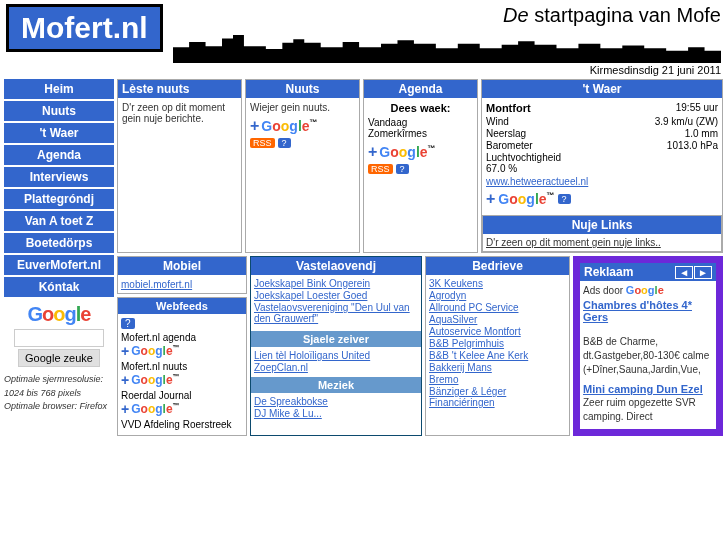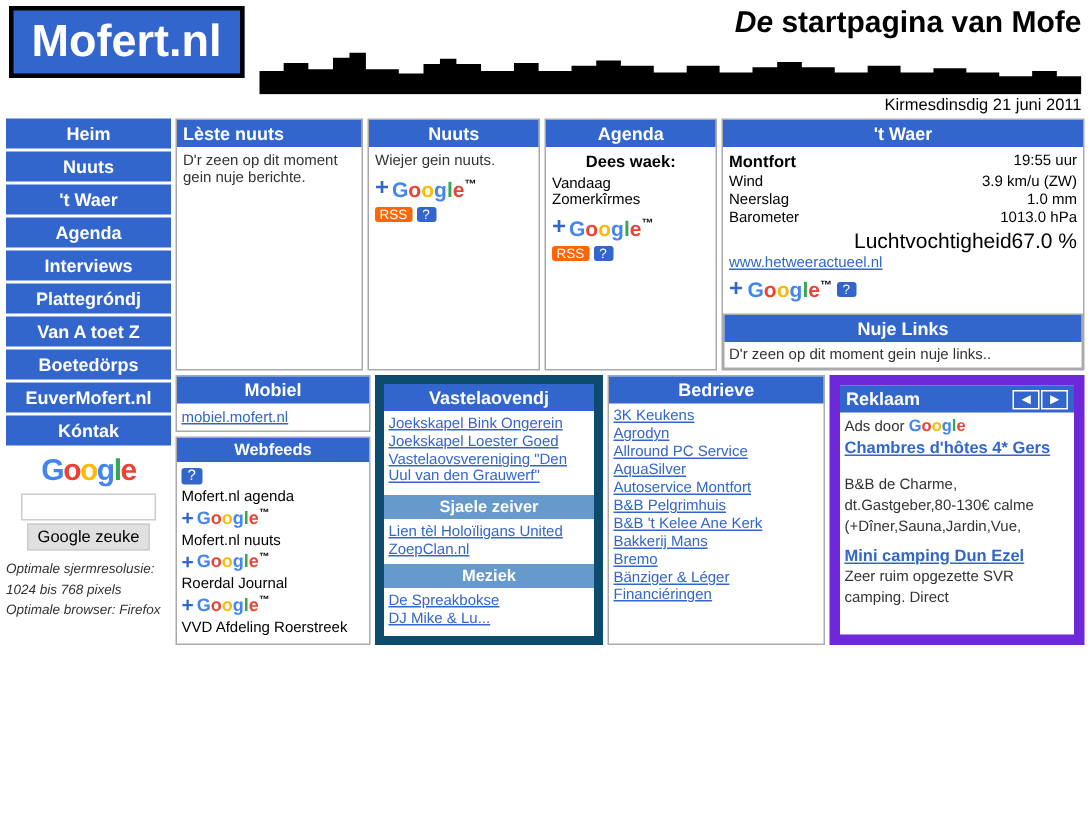--- a/index.html
+++ b/index.html
@@ -7,21 +7,21 @@
   </style>
 </head>
 <body>
 
 <div style="padding: 4px 6px 0 6px;">
   <div style="display: flex; align-items: flex-start; justify-content: space-between;">
     <div style="background:#3366cc; border:3px solid #000; padding:4px 12px; display:inline-block;">
       <span style="color:#fff; font-size:30px; font-weight:bold; font-family:Arial,sans-serif;">Mofert.nl</span>
     </div>
     <div style="text-align:right; flex:1; padding-left:10px;">
-      <div style="font-size:20px; font-weight:bold; font-family:Arial,sans-serif;">
+      <div style="font-size:20px; font-weight:normal; font-family:Arial,sans-serif;">
         <em>De</em><span> startpagina van Mofe</span>
       </div>
       <div style="height:35px; background:#000; margin-top:1px; clip-path:polygon(0 100%,0 55%,3% 55%,3% 40%,6% 40%,6% 52%,9% 52%,9% 30%,11% 30%,11% 20%,13% 20%,13% 52%,17% 52%,17% 60%,20% 60%,20% 42%,22% 42%,22% 32%,24% 32%,24% 42%,27% 42%,27% 55%,31% 55%,31% 40%,34% 40%,34% 55%,38% 55%,38% 45%,41% 45%,41% 35%,44% 35%,44% 45%,48% 45%,48% 58%,52% 58%,52% 45%,56% 45%,56% 58%,60% 58%,60% 48%,63% 48%,63% 38%,66% 38%,66% 48%,70% 48%,70% 58%,74% 58%,74% 45%,78% 45%,78% 58%,82% 58%,82% 50%,86% 50%,86% 58%,90% 58%,90% 65%,94% 65%,94% 55%,97% 55%,97% 65%,100% 65%,100% 100%);"></div>
       <div style="text-align:right; font-size:11px; color:#000; padding:1px 0;">Kirmesdinsdig 21 juni 2011</div>
     </div>
   </div>
 </div>
 
 <div style="display:flex; padding:2px 4px; gap:3px;">
 
@@ -109,37 +109,37 @@
             <span>3.9 km/u (ZW)</span>
           </div>
           <div style="display:flex;justify-content:space-between;font-size:10px;margin-bottom:1px;">
             <span>Neerslag</span>
             <span>1.0 mm</span>
           </div>
           <div style="display:flex;justify-content:space-between;font-size:10px;margin-bottom:1px;">
             <span>Barometer</span>
             <span>1013.0 hPa</span>
           </div>
-          <div style="display:flex;justify-content:flex-end;font-size:14px;margin-bottom:2px;">
+          <div style="display:flex;justify-content:center;font-size:10px;margin-bottom:2px;flex-direction:column;">
             <span>Luchtvochtigheid</span>
             <span>67.0 %</span>
           </div>
           <div style="color:#3366cc;text-decoration:underline;font-size:10px;cursor:pointer;margin-bottom:3px;">www.hetweeractueel.nl</div>
           <div style="display:flex;align-items:center;gap:3px;">
             <span style="color:#3366cc;font-weight:bold;font-size:16px;cursor:pointer;">+</span>
             <span style="font-size:14px;font-weight:bold;">
               <span style="color:#4285F4;">G</span><span style="color:#EA4335;">o</span><span style="color:#FBBC05;">o</span><span style="color:#4285F4;">g</span><span style="color:#34A853;">l</span><span style="color:#EA4335;">e</span><sup style="font-size:8px;">™</sup>
             </span>
             <span style="background:#3366cc;color:#fff;font-size:9px;padding:0 4px;border-radius:2px;cursor:pointer;">?</span>
           </div>
         </div>
 
         <div style="margin-top:3px; border:1px solid #aaa;">
           <div style="background:#3366cc;color:#fff;font-weight:bold;font-size:12px;padding:2px 4px;text-align:center;">Nuje Links</div>
-          <div style="padding:3px;font-size:10px;color:#333;">D'r zeen op dit moment gein nuje links..</div>
+          <div style="padding:3px;font-size:10px;color:#333;text-decoration:underline;">D'r zeen op dit moment gein nuje links..</div>
         </div>
       </div>
 
     </div>
 
     <div style="display:flex; gap:3px; align-items:stretch;">
 
       <div style="width:130px;">
         <div style="border:1px solid #aaa;">
           <div style="background:#3366cc;color:#fff;font-weight:bold;font-size:12px;padding:2px 4px;text-align:center;">Mobiel</div>
@@ -178,21 +178,21 @@
                 </span>
               </div>
             </div>
             <div style="font-size:10px;margin-bottom:2px;">
               <div>VVD Afdeling Roerstreek</div>
             </div>
           </div>
         </div>
       </div>
 
-      <div style="width:152px; border:6px solid #0c4a6e;">
+      <div style="width:172px; border:1px solid #0c4a6e;">
         <div style="background:#3366cc;color:#fff;font-weight:bold;font-size:12px;padding:2px 4px;text-align:center;">Vastelaovendj</div>
         <div style="padding:3px;">
           <a href="#" style="color:#3366cc;text-decoration:underline;font-size:10px;display:block;margin-bottom:1px;">Joekskapel Bink Ongerein</a>
           <a href="#" style="color:#3366cc;text-decoration:underline;font-size:10px;display:block;margin-bottom:1px;">Joekskapel Loester Goed</a>
           <a href="#" style="color:#3366cc;text-decoration:underline;font-size:10px;display:block;margin-bottom:4px;">Vastelaovsvereniging "Den Uul van den Grauwerf"</a>
         </div>
         <div style="background:#6699cc;color:#fff;font-weight:bold;font-size:11px;padding:2px 4px;text-align:center;">Sjaele zeiver</div>
         <div style="padding:3px;">
           <a href="#" style="color:#3366cc;text-decoration:underline;font-size:10px;display:block;margin-bottom:1px;">Lien tèl Holoïligans United</a>
           <a href="#" style="color:#3366cc;text-decoration:underline;font-size:10px;display:block;margin-bottom:1px;">ZoepClan.nl</a>

